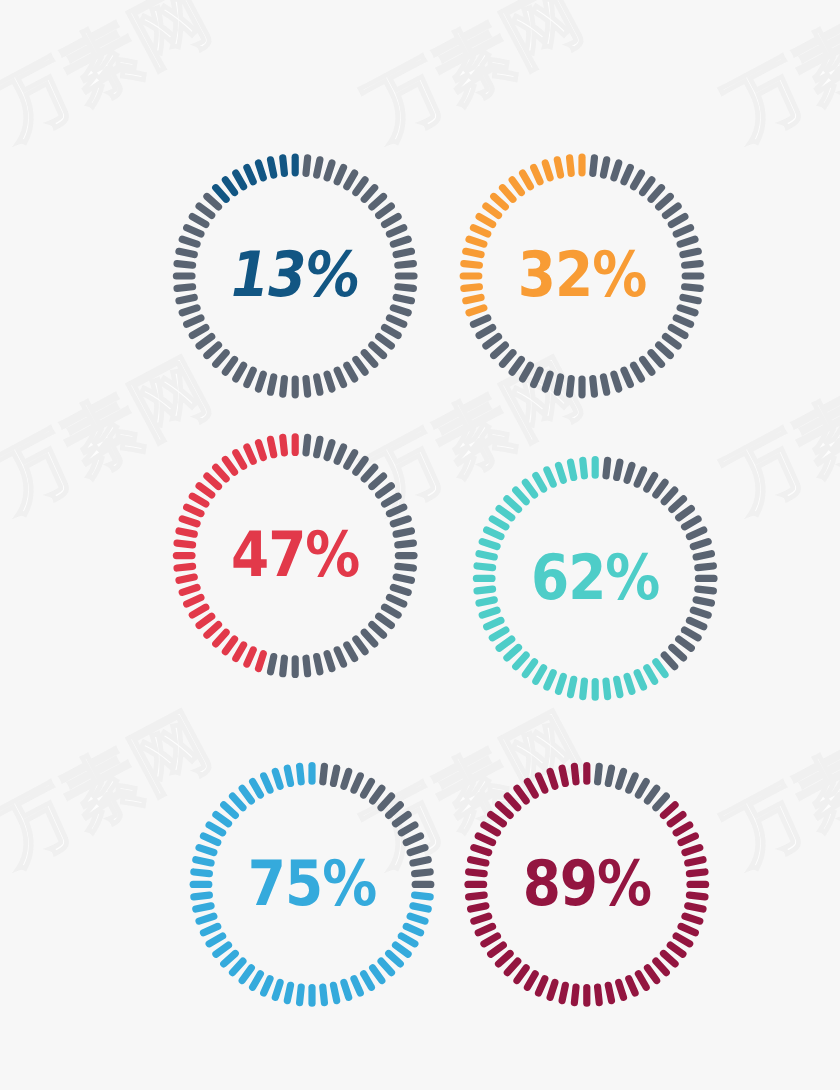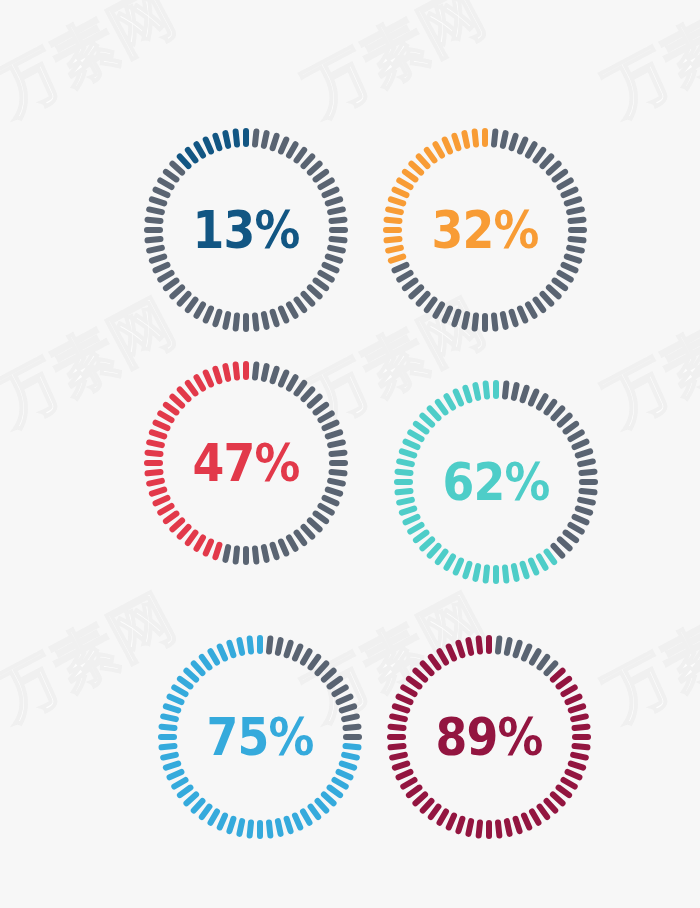--- a/index.html
+++ b/index.html
@@ -86,21 +86,21 @@
     <div class="watermark-text" style="left: 600px; top: 10px;">万素网</div>
     <div class="watermark-text" style="left: -10px; top: 320px;">万素网</div>
     <div class="watermark-text" style="left: 300px; top: 320px;">万素网</div>
     <div class="watermark-text" style="left: 600px; top: 320px;">万素网</div>
     <div class="watermark-text" style="left: -10px; top: 615px;">万素网</div>
     <div class="watermark-text" style="left: 300px; top: 615px;">万素网</div>
     <div class="watermark-text" style="left: 600px; top: 615px;">万素网</div>
   </div>
 
 <div id="gauge-grid">
-    <div class="gauge" style="left: 141px; top: 125px;">
+    <div class="gauge" style="left: 141px; top: 125px; font-style: italic;">
       <svg viewBox="0 0 210 210">
         <line x1="105.00" y1="19.00" x2="105.00" y2="6.00" stroke="#125683" stroke-width="6" stroke-linecap="round"></line>
         <line x1="96.01" y1="19.47" x2="94.65" y2="6.54" stroke="#125683" stroke-width="6" stroke-linecap="round"></line>
         <line x1="87.12" y1="20.88" x2="84.42" y2="8.16" stroke="#125683" stroke-width="6" stroke-linecap="round"></line>
         <line x1="78.42" y1="23.21" x2="74.41" y2="10.85" stroke="#125683" stroke-width="6" stroke-linecap="round"></line>
         <line x1="70.02" y1="26.44" x2="64.73" y2="14.56" stroke="#125683" stroke-width="6" stroke-linecap="round"></line>
         <line x1="62.00" y1="30.52" x2="55.50" y2="19.26" stroke="#125683" stroke-width="6" stroke-linecap="round"></line>
         <line x1="54.45" y1="35.42" x2="46.81" y2="24.91" stroke="#125683" stroke-width="6" stroke-linecap="round"></line>
         <line x1="47.45" y1="41.09" x2="38.76" y2="31.43" stroke="#125683" stroke-width="6" stroke-linecap="round"></line>
         <line x1="41.09" y1="47.45" x2="31.43" y2="38.76" stroke="#5a6472" stroke-width="6" stroke-linecap="round"></line>

